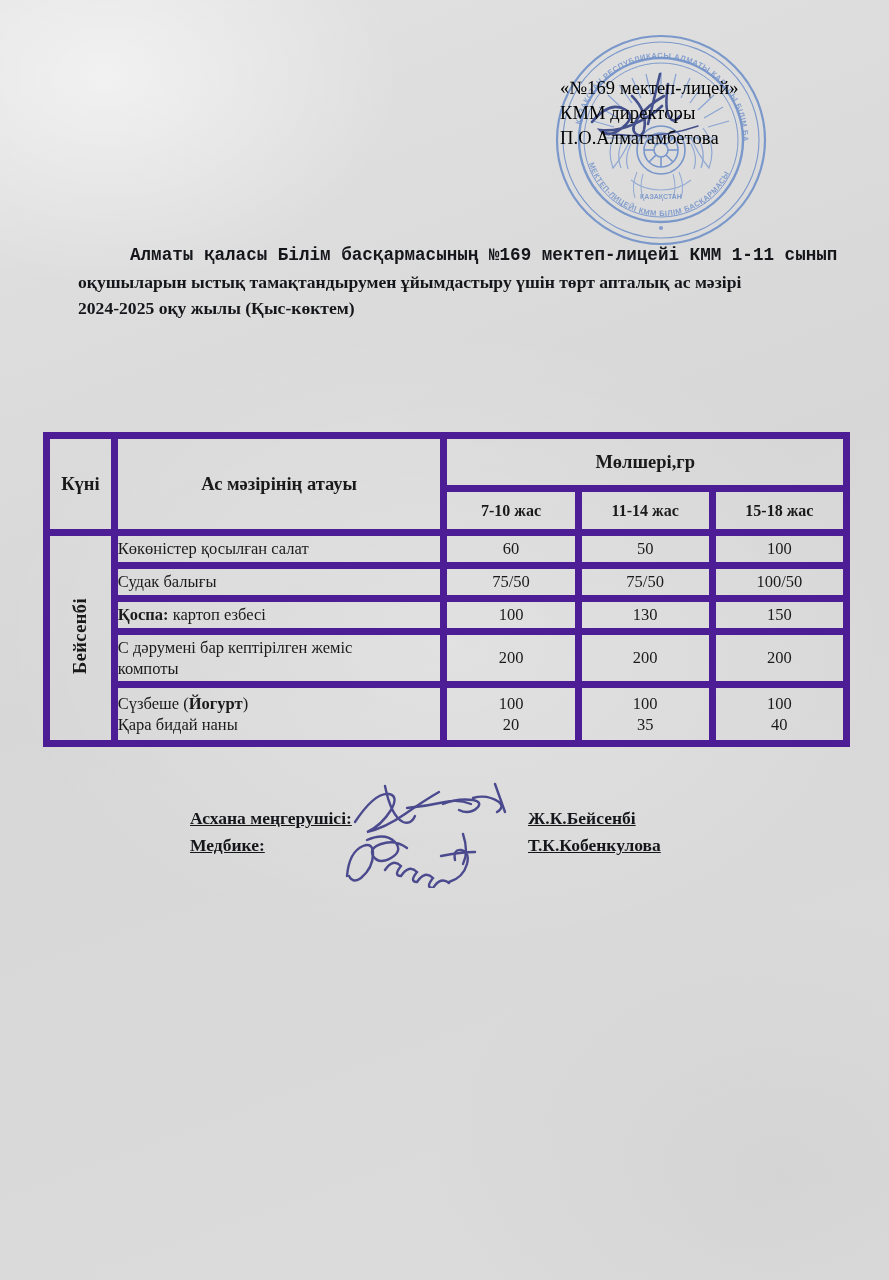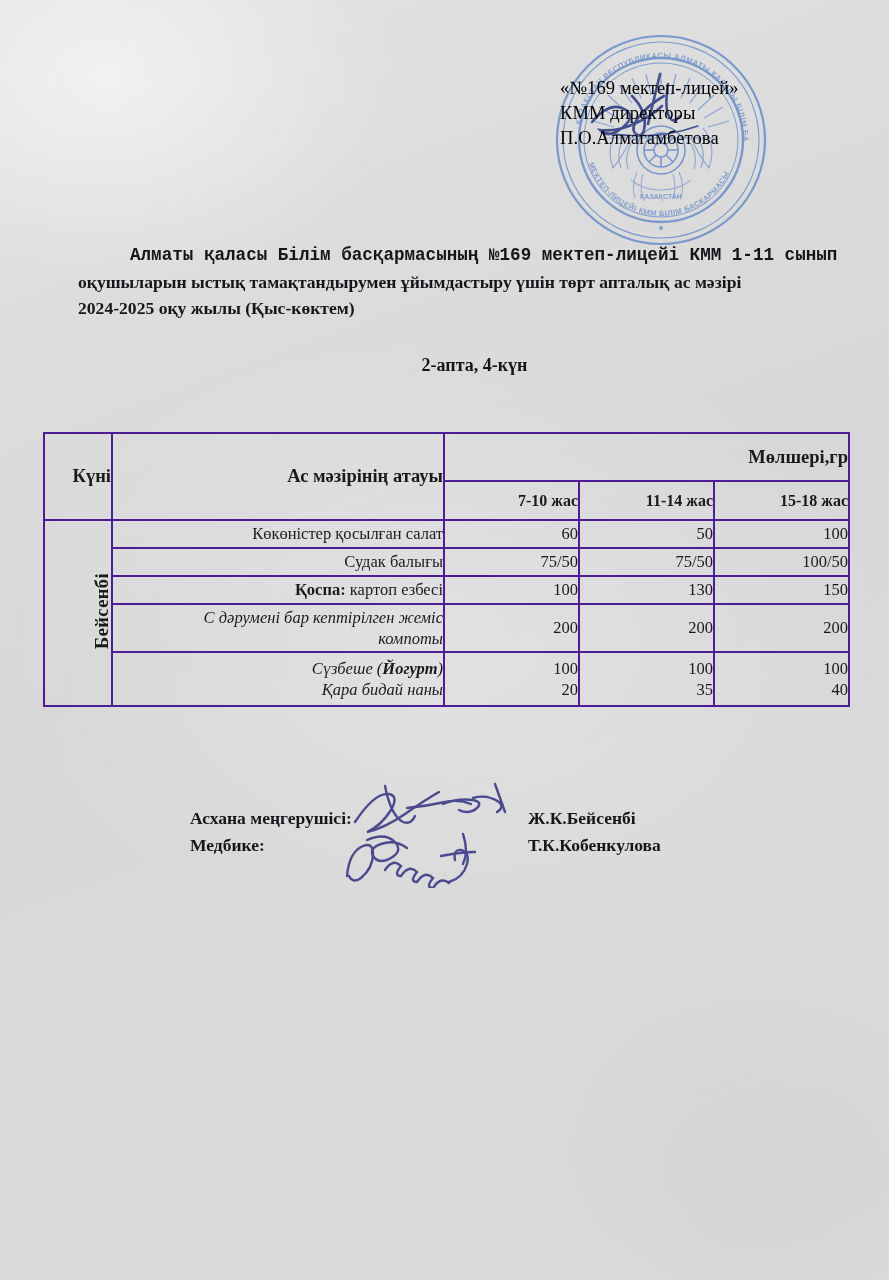--- a/index.html
+++ b/index.html
@@ -99,26 +99,25 @@
     position: absolute;
     left: 43px;
     top: 432px;
     width: 807px;
     border-collapse: collapse;
     font-size: 16.5px;
     color: #1a1a1a;
     background: transparent;
   }
   .menu-table td, .menu-table th {
-    border: 2px solid #4c1d95;
+    border: 7px solid #4c1d95;
     padding: 0;
     background: transparent;
     font-weight: normal;
     vertical-align: middle;
-    text-align: right;
   }
   .menu-table th {
     font-weight: bold;
   }
   .col-day    { width: 68px; }
   .col-name   { width: 332px; }
   .col-age    { width: 135px; }
 
   .th-day, .th-name, .th-amount {
     text-align: center;
@@ -157,36 +156,37 @@
     writing-mode: vertical-rl;
     transform: rotate(180deg);
     font-weight: bold;
     font-size: 18.5px;
     letter-spacing: 0.4px;
     white-space: nowrap;
     display: inline-block;
     line-height: 1;
   }
   .qty-line { display: block; }
-  .name-line { display: block; font-style: italic; }
+  .name-line { display: block; }
 
   
   .sig-block {
     position: absolute;
     left: 190px;
     top: 805px;
     width: 560px;
     font-weight: bold;
     font-size: 17.5px;
     line-height: 1.55;
     color: #15161a;
   }
   .sig-row {
     display: flex;
     align-items: center;
+    text-decoration: underline;
   }
   .sig-role { width: 338px; }
   .sig-name { white-space: nowrap; }
 
   .sig-ink {
     position: absolute;
     left: 345px;
     top: 778px;
     width: 230px;
     height: 110px;
@@ -291,21 +291,20 @@
     <div>КММ директоры</div>
     <div>П.О.Алмагамбетова</div>
   </div>
 
   <div class="title-block">
     <div class="l1">Алматы қаласы  Білім басқармасының №169 мектеп-лицейі КММ 1-11 сынып</div>
     <div>оқушыларын  ыстық тамақтандырумен ұйымдастыру үшін  төрт апталық ас мәзірі</div>
     <div>2024-2025  оқу жылы  (Қыс-көктем)</div>
   </div>
 
-  <div class="subtitle">2-апта, 4-күн</div>
 
   <table class="menu-table">
     <colgroup>
       <col class="col-day">
         <col class="col-name">
       <col class="col-age">
         <col class="col-age">
         <col class="col-age">
     </colgroup>
     <thead>

